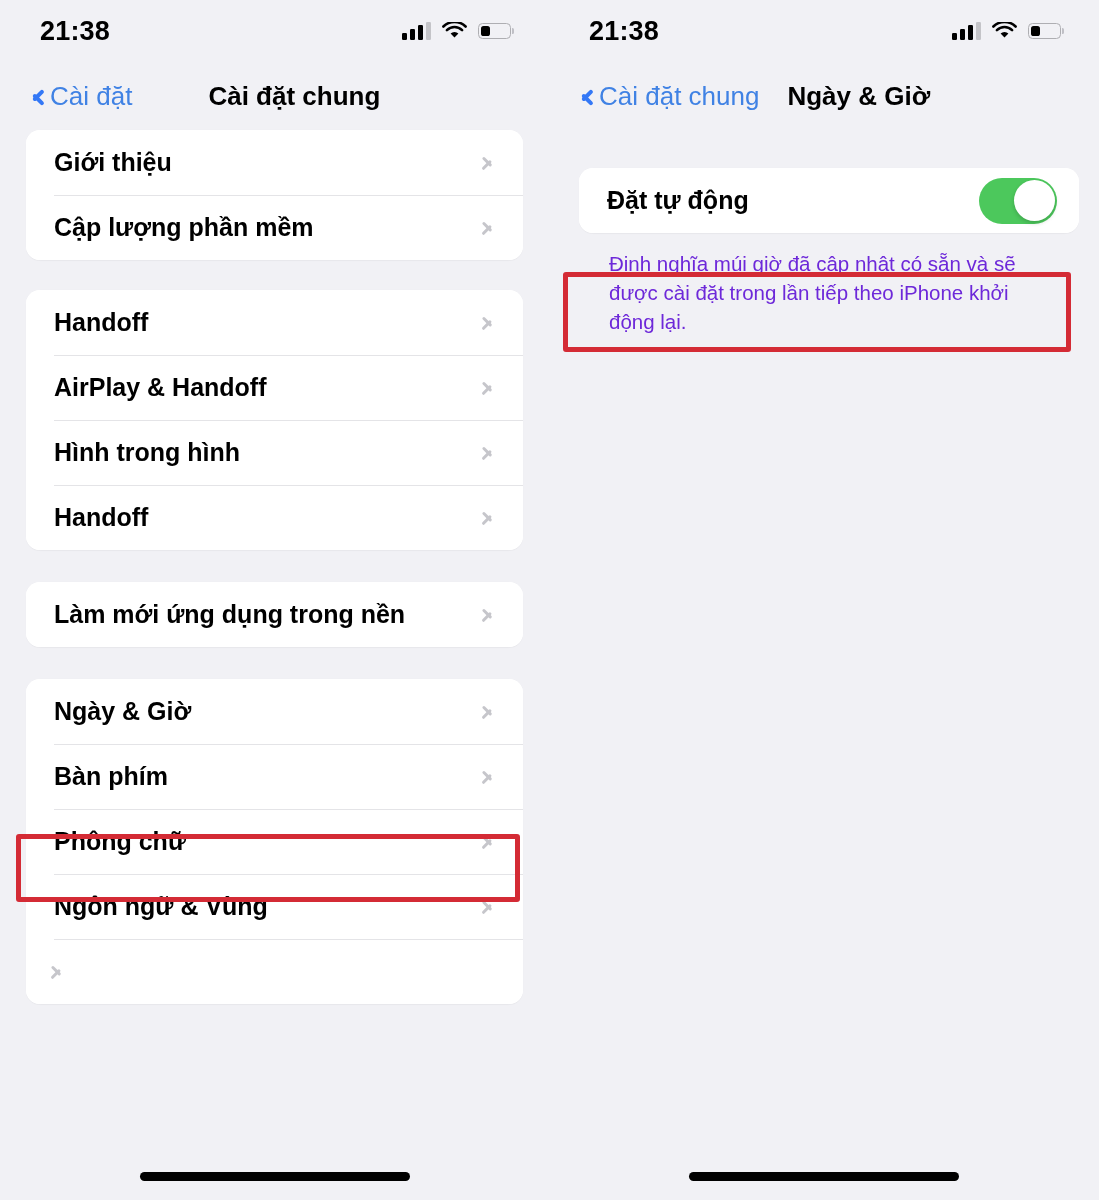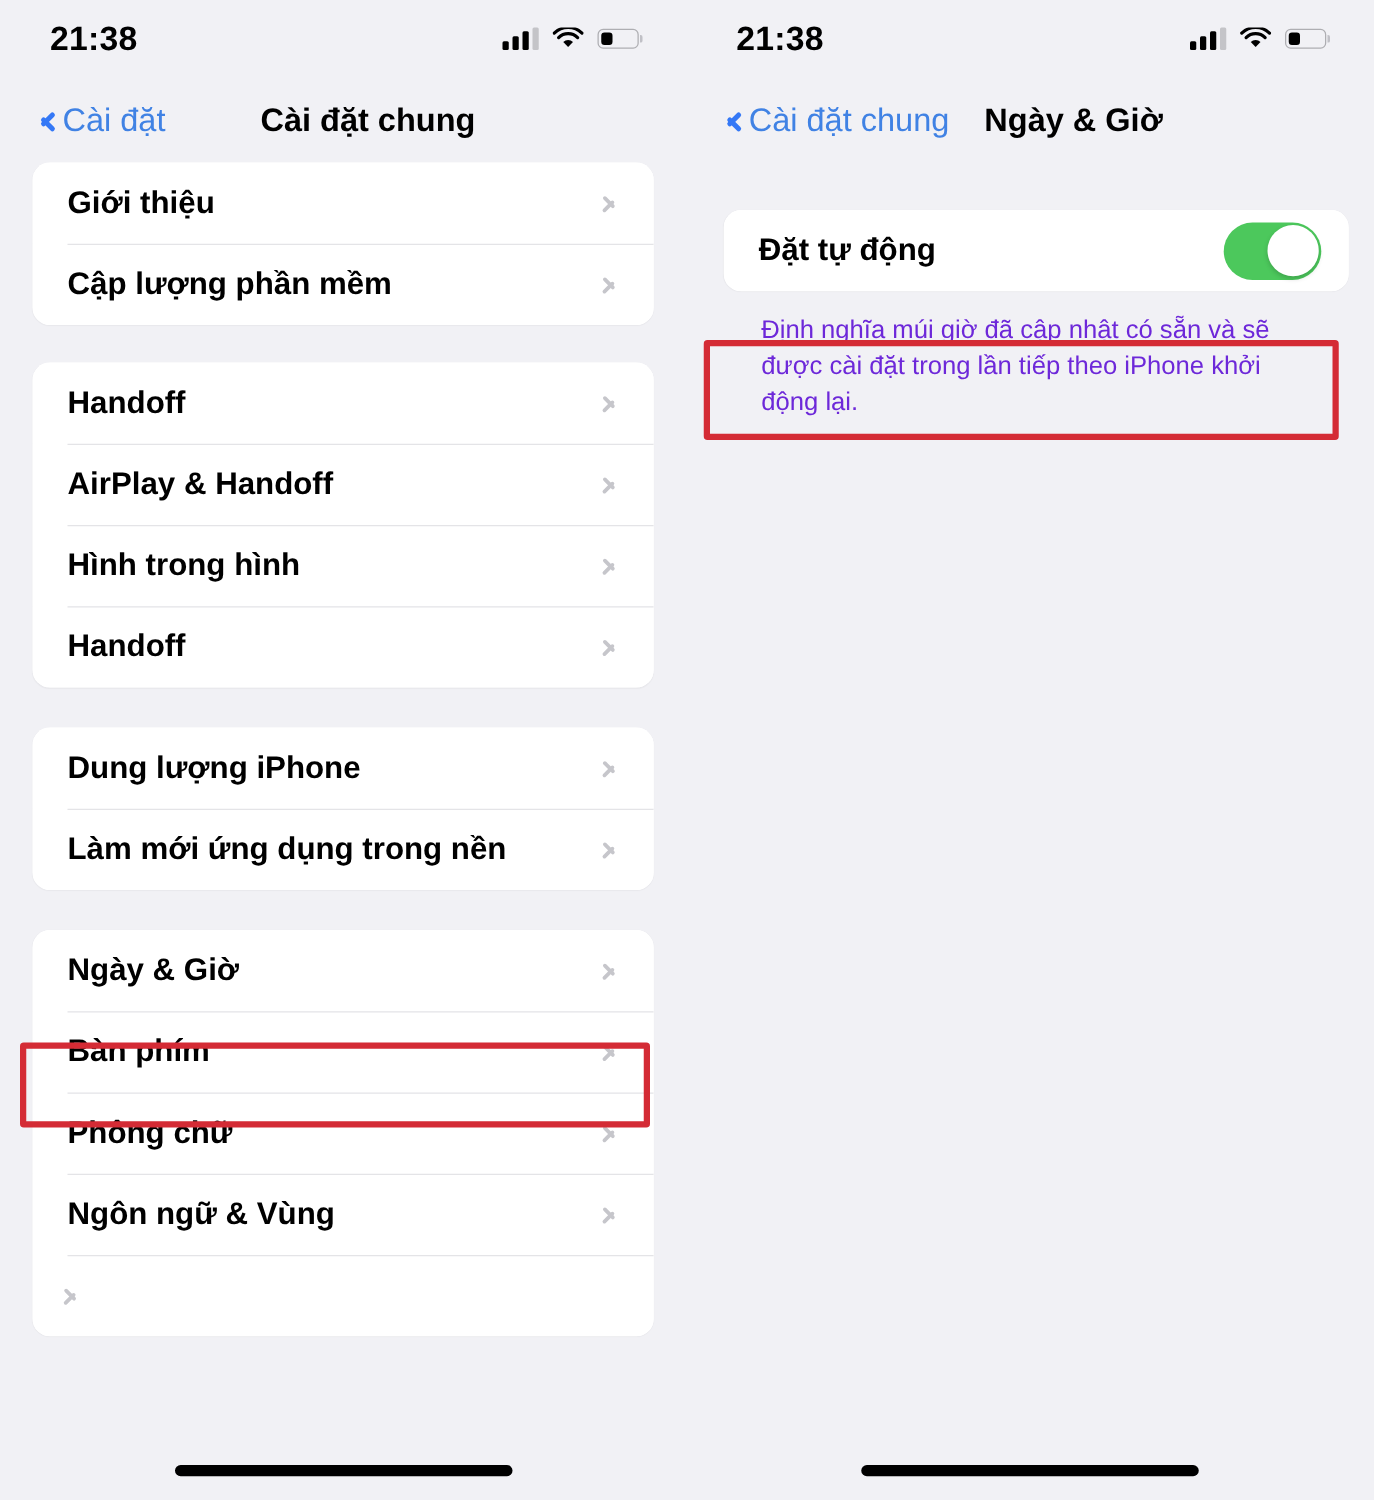--- a/index.html
+++ b/index.html
@@ -188,25 +188,20 @@
           <span class="sep"></span>
           <span class="row-label">Handoff</span>
           <span class="chev"></span>
         </div>
       </div>
 
       <div class="gap-md"></div>
 
       <div class="card">
         <div class="row">
-
-          <span class="row-label">Dung lượng iPhone</span>
-          <span class="chev"></span>
-        </div>
-        <div class="row">
           <span class="sep"></span>
           <span class="row-label">Làm mới ứng dụng trong nền</span>
           <span class="chev"></span>
         </div>
       </div>
 
       <div class="gap-md"></div>
 
       <div class="card">
         <div class="row">

